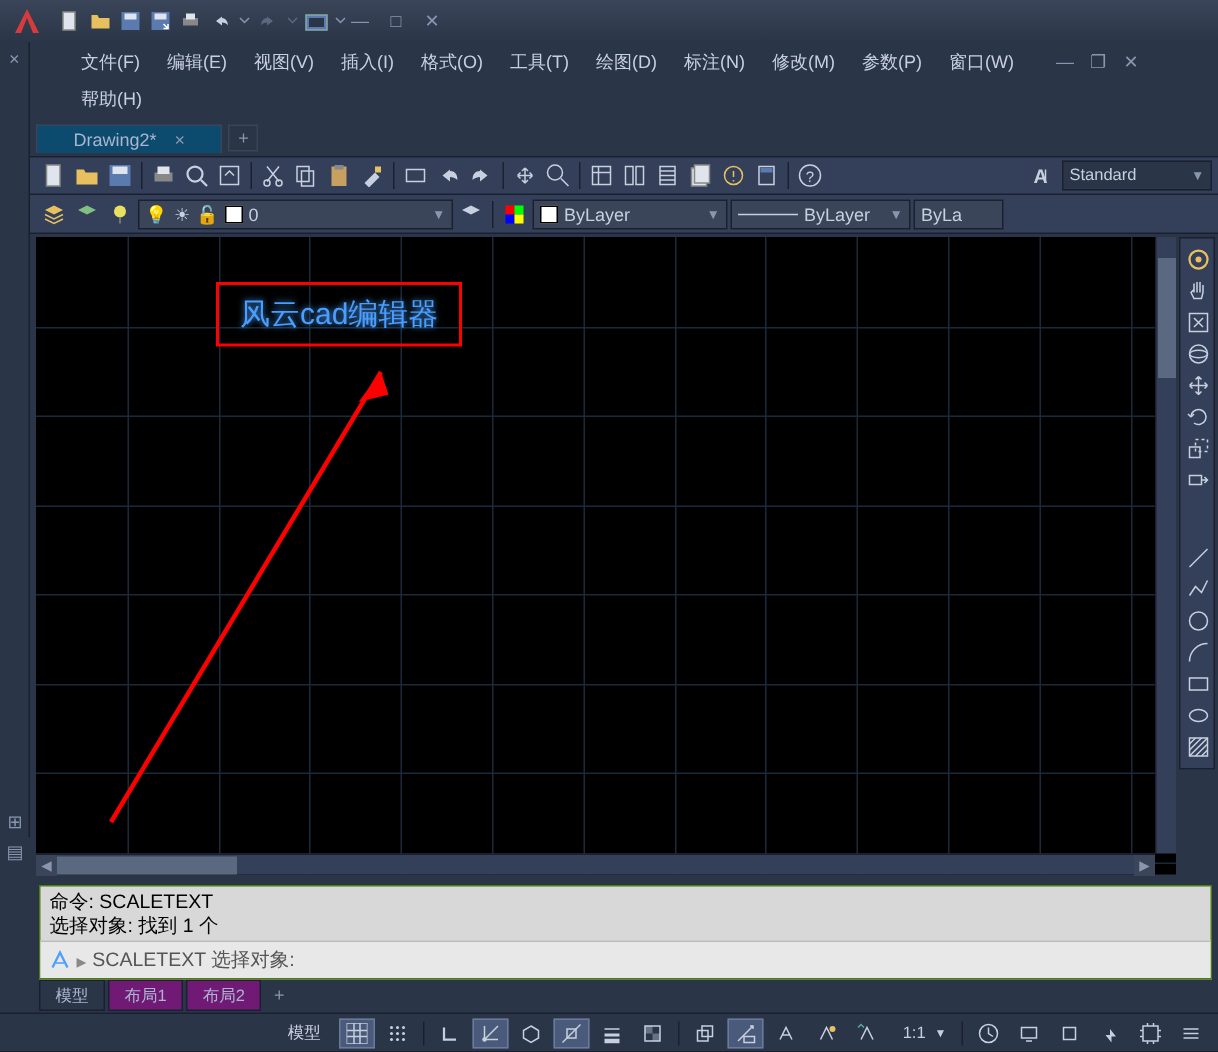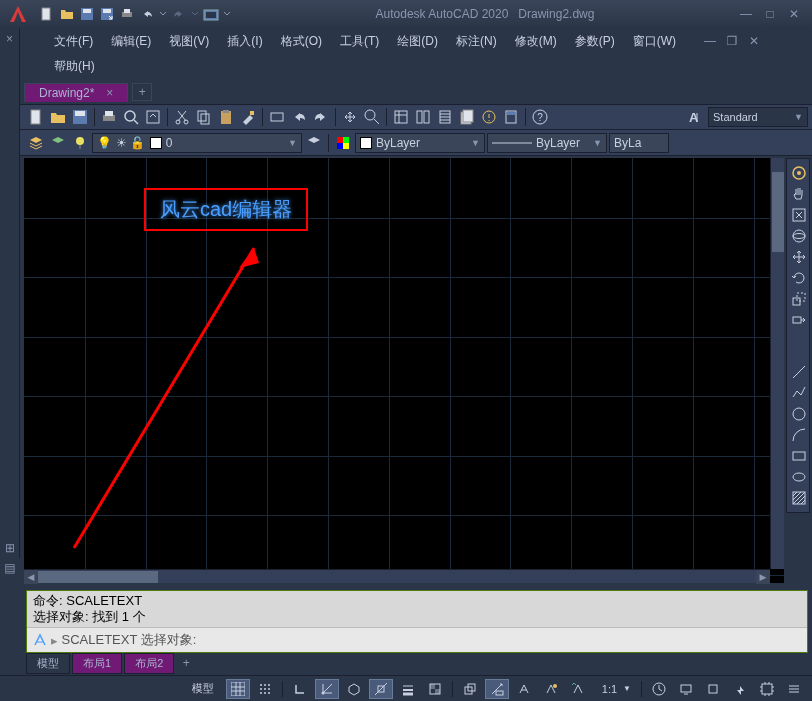--- a/index.html
+++ b/index.html
@@ -10,21 +10,21 @@
 .qat-btn { width:18px; height:18px; display:flex; align-items:center; justify-content:center; cursor:pointer; }
 .title-center { flex:1; text-align:center; color:#8a96b0; font-size:12px; }
 .win-controls { display:flex; gap:8px; padding-right:6px; }
 .win-btn { width:16px; height:16px; cursor:pointer; color:#8a96b0; display:flex; align-items:center; justify-content:center; }
 .menubar { height:26px; background:#2b3548; display:flex; align-items:center; padding:0 46px; gap:2px; flex-wrap:wrap; }
 .menu-item { padding:2px 8px; color:#c8d0e0; cursor:pointer; font-size:12px; }
 .menubar2 { height:24px; padding-left:46px; display:flex; align-items:center; }
 .close-strip { position:absolute; left:0; top:28px; width:20px; height:530px; background:#2b3548; border-right:1px solid #1a2030; }
 .close-x { color:#8a96b0; text-align:center; cursor:pointer; padding:4px 0; }
 .doc-tabs { height:24px; background:#2b3548; display:flex; align-items:center; padding-left:24px; margin-top:2px; }
-.doc-tab { padding:2px 14px; border:1px solid #3a4559; border-bottom:none; background:#701a75; cursor:pointer; display:flex; align-items:center; gap:6px; position:relative; }
+.doc-tab { padding:2px 24px; border:1px solid #3a4559; border-bottom:none; background:#0c4a6e; cursor:pointer; display:flex; align-items:center; gap:6px; position:relative; }
 .doc-tab .tx { color:#aab5cf; }
 .doc-tab-close { color:#8a96b0; cursor:pointer; margin-left:6px; }
 .doc-tab-add { width:20px; height:18px; background:#2b3548; border:1px solid #3a4559; margin-left:4px; display:flex; align-items:center; justify-content:center; cursor:pointer; color:#8a96b0; }
 .toolbar1 { height:26px; background:#34405a; display:flex; align-items:center; padding:0 4px 0 26px; gap:2px; border-top:1px solid #1a2030; border-bottom:1px solid #1a2030; }
 .tb-ico { width:20px; height:20px; display:flex; align-items:center; justify-content:center; cursor:pointer; }
 .tb-sep { width:1px; height:18px; background:#1a2030; margin:0 2px; }
 .style-box { margin-left:auto; display:flex; align-items:center; gap:4px; }
 .style-dd { width:100px; height:20px; border:1px solid #1a2030; background:#2b3548; color:#c8d0e0; padding:0 4px; font-size:11px; display:flex; align-items:center; }
 .toolbar2 { height:26px; background:#34405a; display:flex; align-items:center; padding:0 4px 0 26px; gap:2px; border-bottom:1px solid #1a2030; }
 .layer-dd { height:20px; border:1px solid #1a2030; background:#3a4559; padding:0 4px; display:flex; align-items:center; gap:4px; cursor:pointer; }
@@ -133,23 +133,20 @@
           <rect x="1" y="4" width="14" height="10" fill="#5a7ab0" stroke="#8aa"></rect>
           <rect x="3" y="6" width="10" height="6" fill="#2b3548"></rect>
         </svg>
       </div>
     <div class="qat-btn" style="width:10px">
         <svg width="8" height="14" viewBox="0 0 8 14">
           <path d="M1 5l3 3 3-3" stroke="#8a96b0" fill="none"></path>
         </svg>
       </div>
   </div>
-  <div class="title-center">
-    <span>Autodesk AutoCAD 2020</span>&nbsp;&nbsp;&nbsp;<span>Drawing2.dwg</span>
-  </div>
   <div class="win-controls">
     <div class="win-btn">—</div>
     <div class="win-btn">□</div>
     <div class="win-btn">✕</div>
   </div>
 </div>
 
 <div class="menubar">
   <div class="menu-item">文件(F)</div>
   <div class="menu-item">编辑(E)</div>

